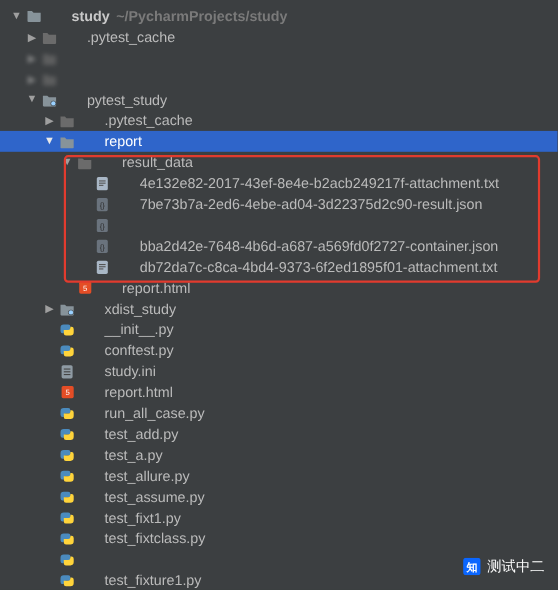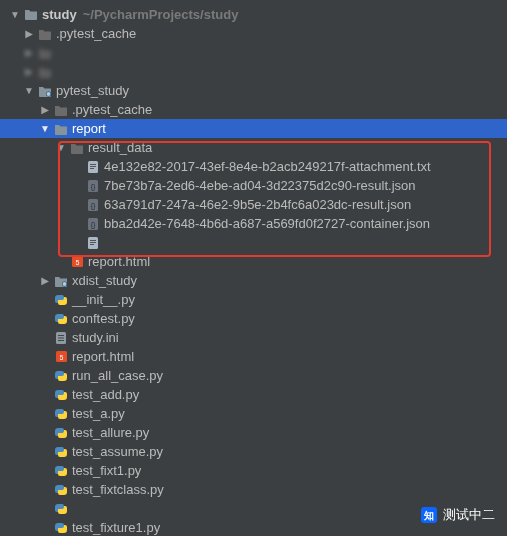--- a/index.html
+++ b/index.html
@@ -26,21 +26,21 @@
     background: #2f65ca;
     color: #ffffff;
   }
   .row.dim { filter: blur(2px); opacity: 0.7; }
   .indent { display: inline-block; height: 1px; }
   .arrow { width: 14px; text-align: center; font-size: 10px; color: #9f9f9f; display: inline-block; }
   .row.selected .arrow { color: #e8e8e8; }
   .noarrow { width: 14px; display: inline-block; }
   .icon { width: 18px; display: inline-flex; align-items: center; justify-content: center; }
   .icon svg { display: block; }
-  .label { padding-left: 2px; }
+  .label { padding-left: 2px; margin-left: 23px; }
   .path { color: #7a7a7a; font-weight: 700; padding-left: 6px; }
   .highlight-box {
     position: absolute;
     border: 2px solid #e23b2e;
     border-radius: 4px;
     left: 58px;
     top: 141px;
     width: 433px;
     height: 116px;
     pointer-events: none;
@@ -170,21 +170,20 @@
     </div>
     <div class="row">
       <span class="indent" style="width: 70px;"></span>
       <span class="noarrow"></span>
       <span class="icon">
         <svg width="12" height="14">
           <rect x="1" y="1" width="10" height="12" rx="1.5" fill="#6a737d"></rect>
           <text x="6" y="10" text-anchor="middle" font-size="7" fill="#2b2b2b">{}</text>
         </svg>
       </span>
-      <span class="label">63a791d7-247a-46e2-9b5e-2b4fc6a023dc-result.json</span>
     </div>
     <div class="row">
       <span class="indent" style="width: 70px;"></span>
       <span class="noarrow"></span>
       <span class="icon">
         <svg width="12" height="14">
           <rect x="1" y="1" width="10" height="12" rx="1.5" fill="#6a737d"></rect>
           <text x="6" y="10" text-anchor="middle" font-size="7" fill="#2b2b2b">{}</text>
         </svg>
       </span>
@@ -194,20 +193,21 @@
       <span class="indent" style="width: 70px;"></span>
       <span class="noarrow"></span>
       <span class="icon">
         <svg width="12" height="14">
           <rect x="1" y="1" width="10" height="12" rx="1.5" fill="#a9b7c6"></rect>
           <rect x="3" y="4" width="6" height="1" fill="#555"></rect>
           <rect x="3" y="6" width="6" height="1" fill="#555"></rect>
           <rect x="3" y="8" width="4" height="1" fill="#555"></rect>
         </svg>
       </span>
+      <span class="label">db72da7c-c8ca-4bd4-9373-6f2ed1895f01-attachment.txt</span>
     </div>
     <div class="row">
       <span class="indent" style="width: 54px;"></span>
       <span class="noarrow"></span>
       <span class="icon">
         <svg width="13" height="13">
           <rect x="1" y="1" width="11" height="11" rx="1.5" fill="#e44d26"></rect>
           <text x="6.5" y="9.5" text-anchor="middle" font-size="7" fill="#fff">5</text>
         </svg>
       </span>

